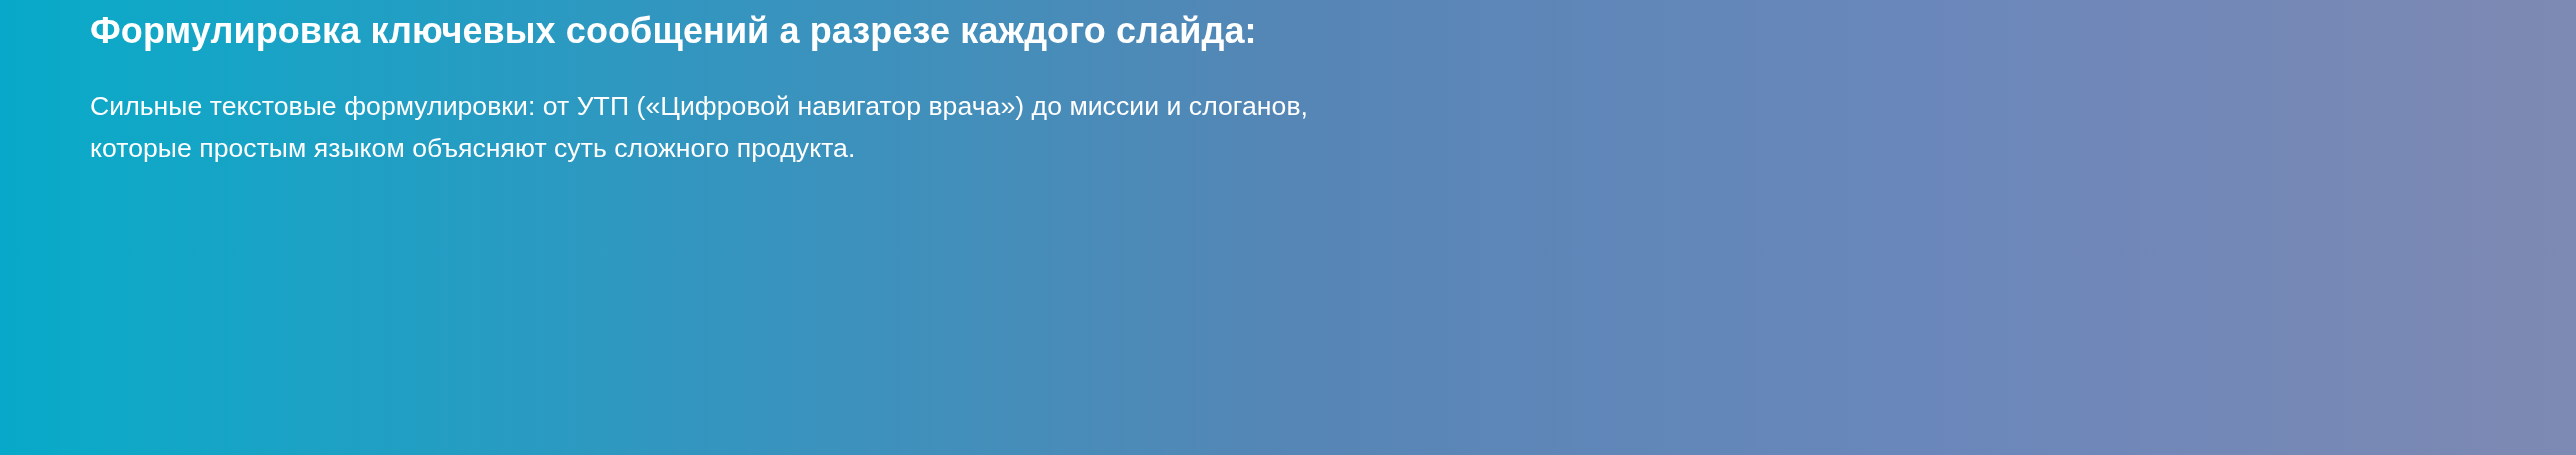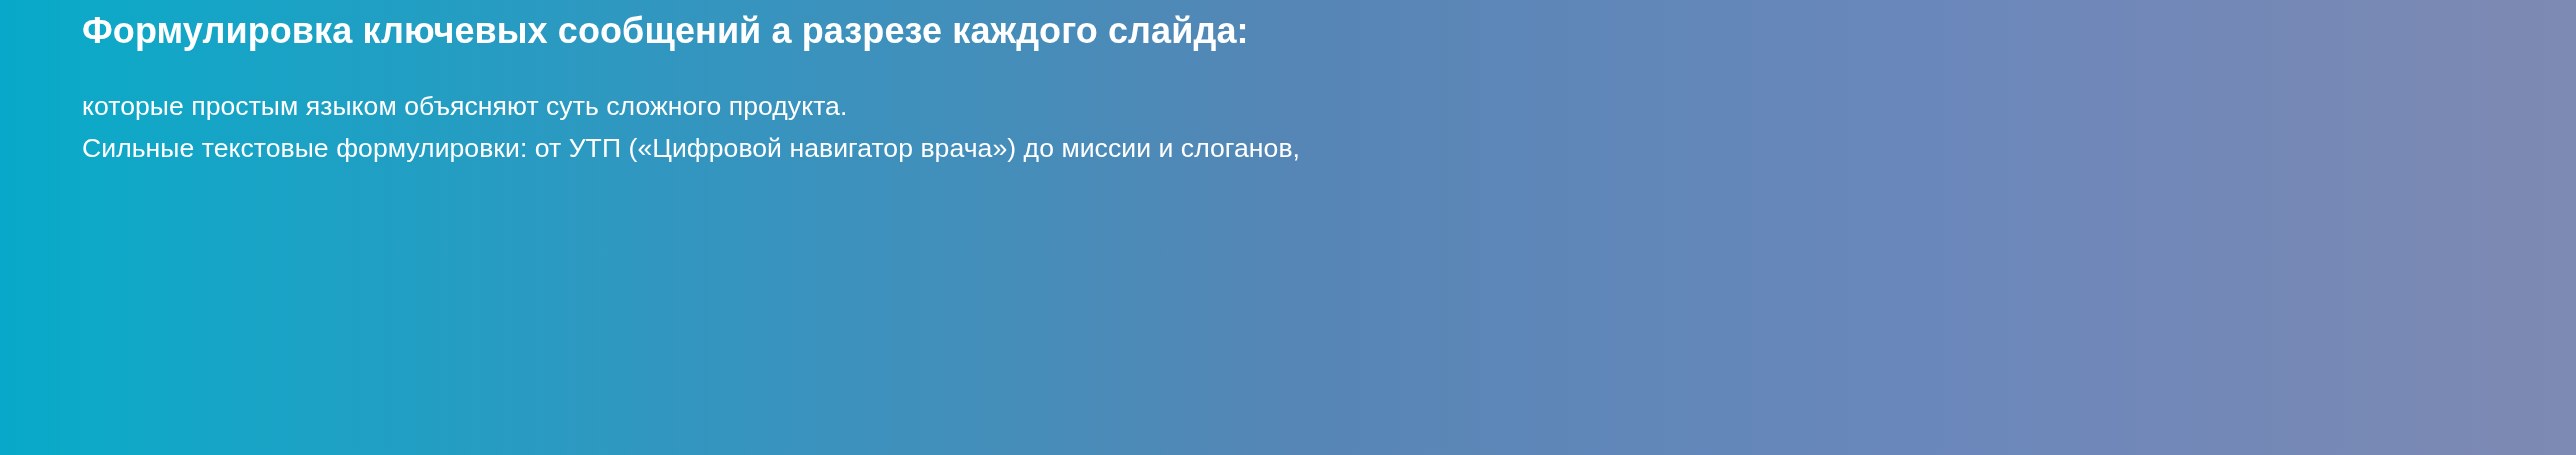--- a/index.html
+++ b/index.html
@@ -29,21 +29,21 @@
       #5586b5 50%,
       #6a87bb 75%,
       #7b89b3 97%,
       #7d8ab3 100%
     );
     overflow: hidden;
   }
 
   #content {
     position: absolute;
-    left: 82px;
+    left: 90px;
     top: 0;
     width: 2415px;
   }
 
   .slide-title {
     margin: 0;
     padding: 0;
     color: #ffffff;
     font-family: "Liberation Sans", sans-serif;
     font-weight: 700;
@@ -75,20 +75,20 @@
 </head>
 <body>
 
 <div id="slide">
 
   <div id="content">
 
     <h1 class="slide-title">Формулировка ключевых сообщений а разрезе каждого слайда:</h1>
 
     <p class="slide-body">
+      <span class="body-line">Сильные текстовые формулировки: от УТП («Цифровой навигатор врача») до миссии и слоганов,</span>
       <span class="body-line">которые простым языком объясняют суть сложного продукта.</span>
-      <span class="body-line">Сильные текстовые формулировки: от УТП («Цифровой навигатор врача») до миссии и слоганов,</span>
     </p>
 
   </div>
 
 </div>
 
 
 </body></html>

